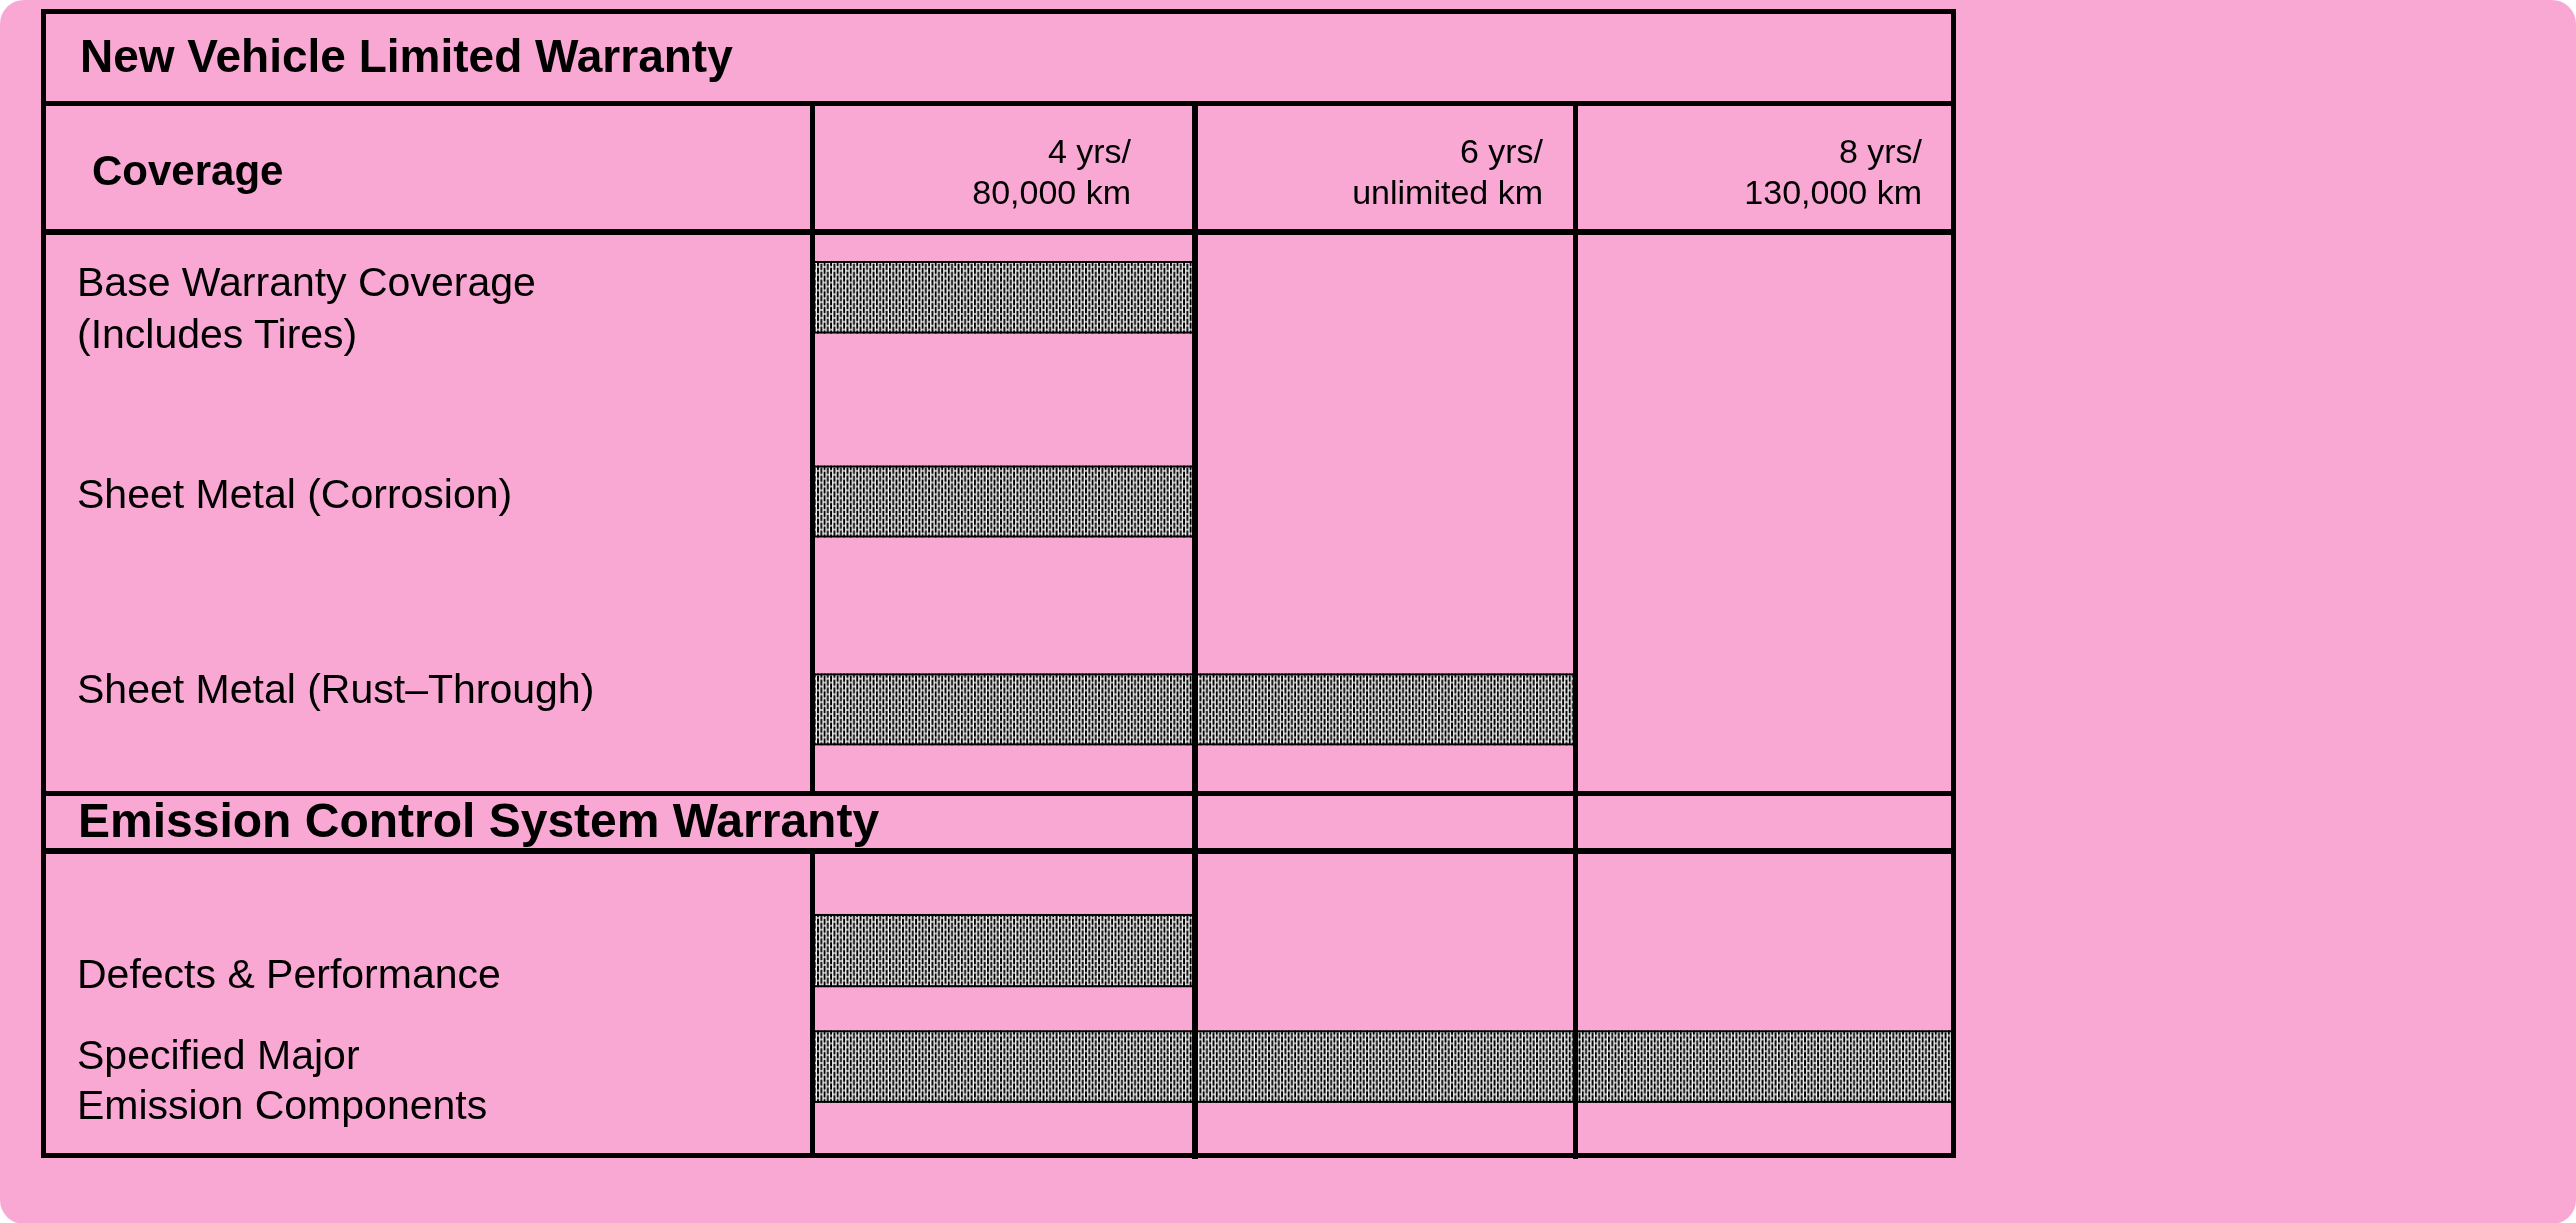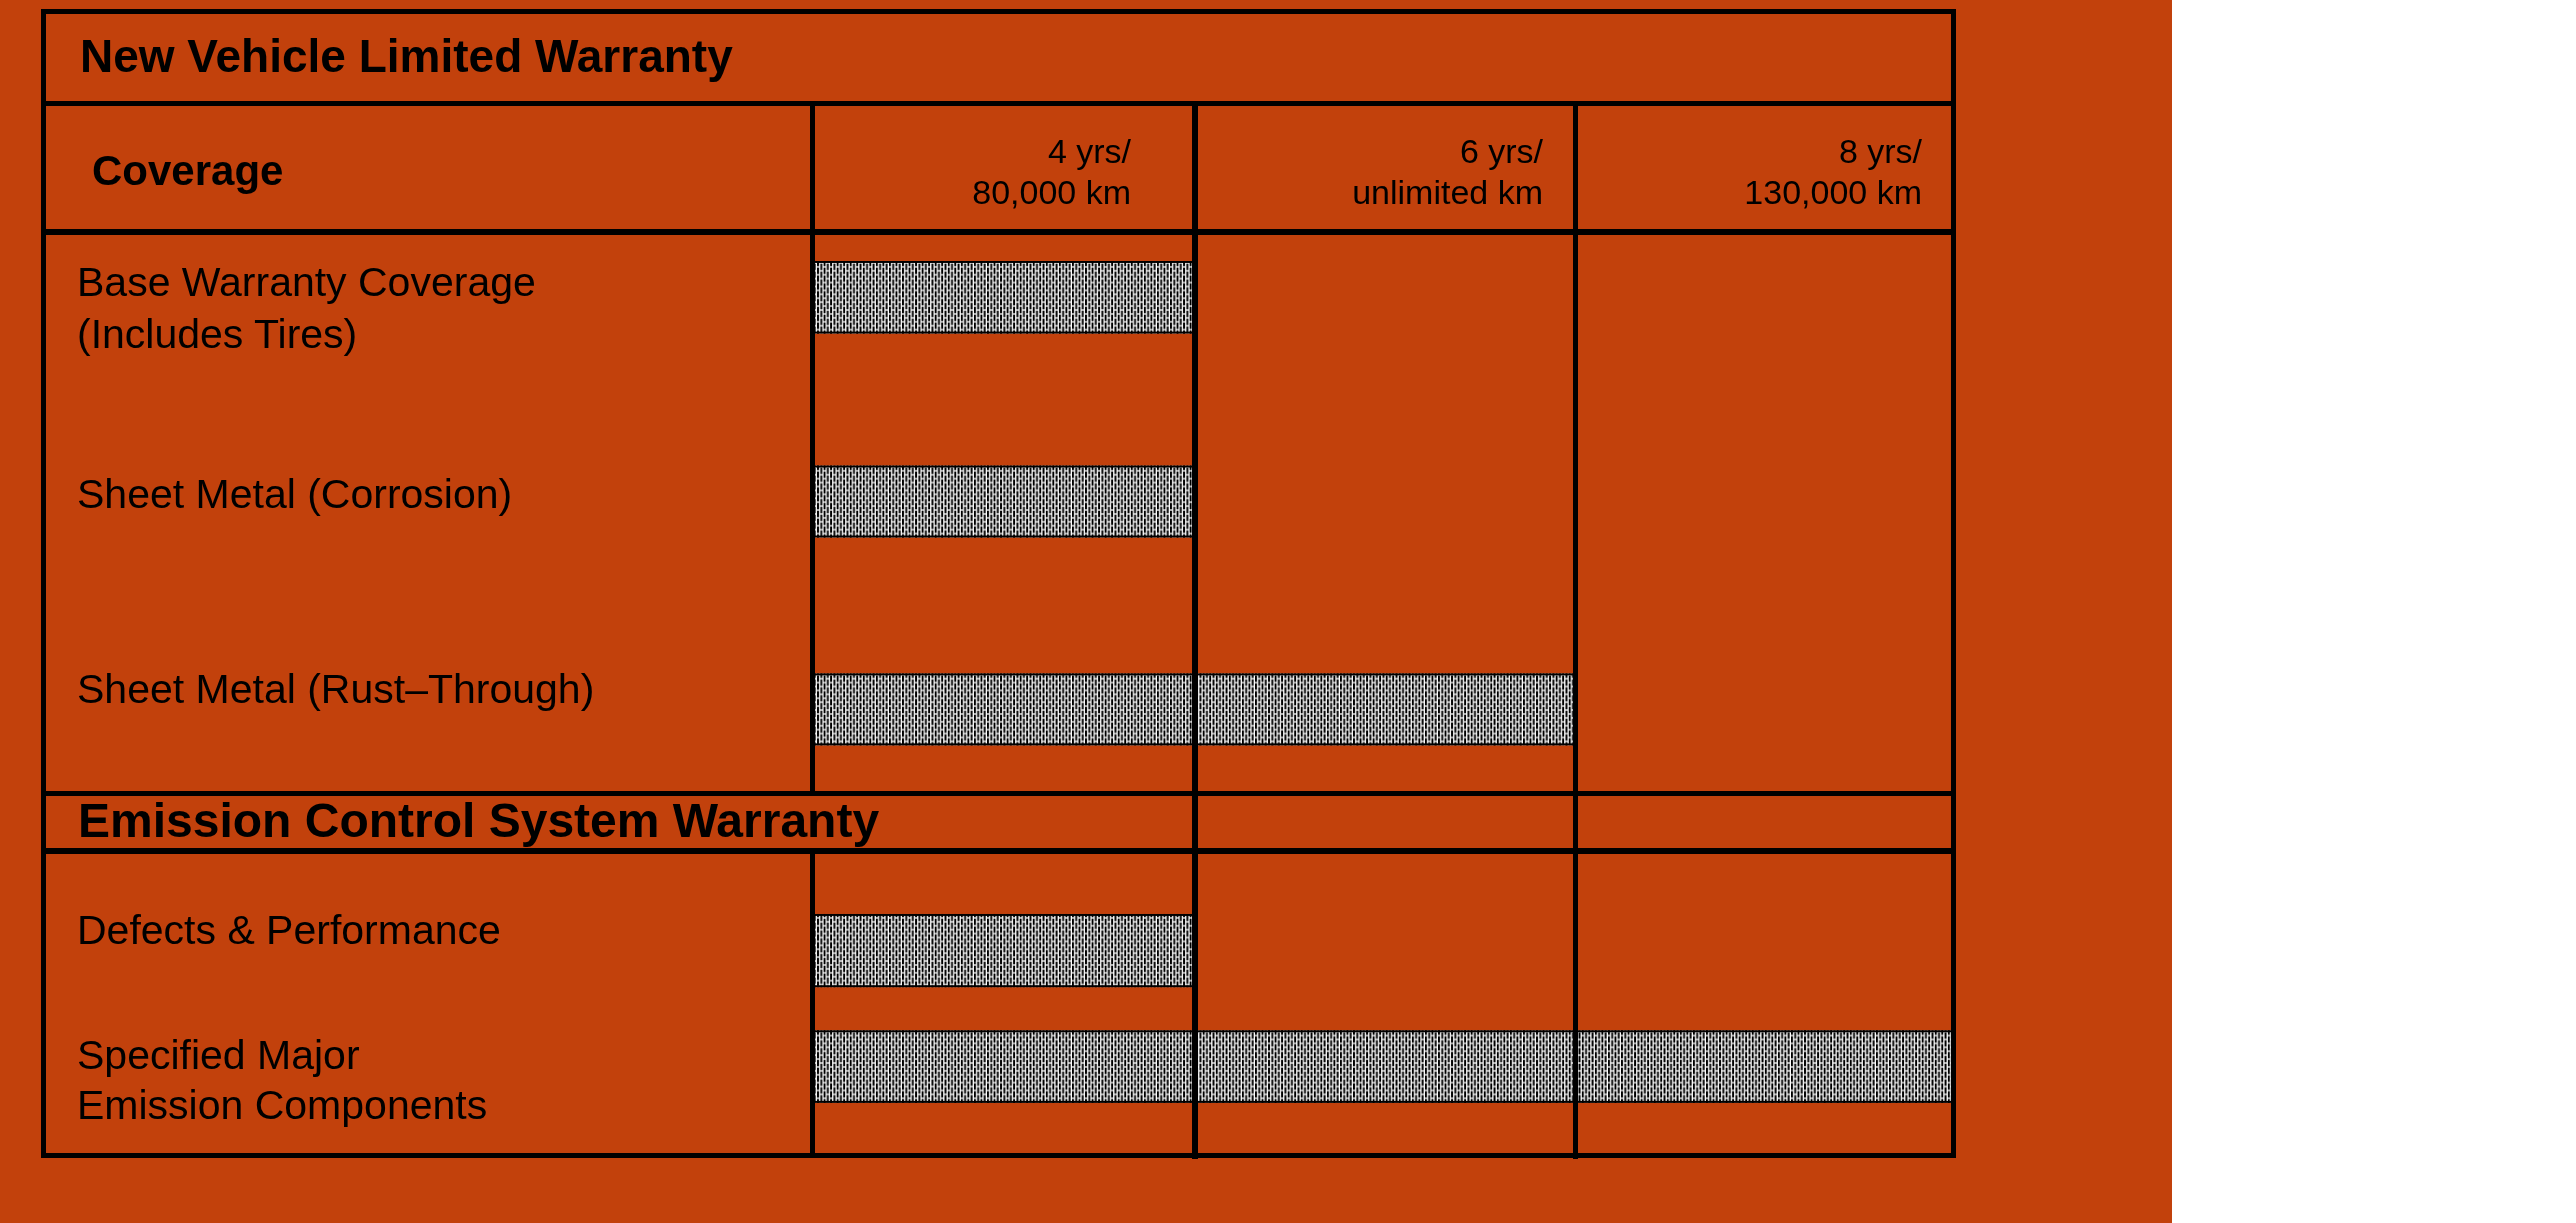--- a/index.html
+++ b/index.html
@@ -1,23 +1,24 @@
 <!DOCTYPE html>
 <html style="font-size:10.5px"><head>
 <meta charset="utf-8">
 <style>
   html, body { margin: 0; padding: 0; background: #ffffff; }
   .page {
     position: relative;
-    width: 2172px;
+    width: 2576px;
     height: 1224px;
-    background: #c2410c;
+    background: #f9a8d4;
     overflow: hidden;
     font-family: "Liberation Sans", "DejaVu Sans", sans-serif;
     color: #000000;
+    border-radius: 24px;
   }
   
   .bars-layer { position: absolute; left: 0; top: 0; z-index: 1; }
   .line, .frame { position: absolute; background: #000000; z-index: 2; }
   .frame { background: transparent; border: 5.2px solid #000000; box-sizing: border-box; }
   .txt { position: absolute; z-index: 3; white-space: pre-line; }
 
   
   .frame        { left: 41px;  top: 9.2px;   width: 1915px; height: 1149px; }
   .hline        { left: 41px;  width: 1915px; }
@@ -36,21 +37,21 @@
   .coverage-hd  { left: 92px; top: 150px; font-size: 42px; line-height: 42px; font-weight: bold; }
   .section-hd   { left: 78px; top: 801px; font-size: 48px; line-height: 40px; font-weight: bold; }
   .col-hd       { top: 131px; font-size: 34px; line-height: 41px; text-align: right; }
   #colhd-1      { left: 785px; width: 346px; }
   #colhd-2      { left: 1197px; width: 346px; }
   #colhd-3      { left: 1579px; width: 343px; }
   .row-label    { left: 77px; font-size: 41px; line-height: 52px; }
   #rowlbl-0     { top: 256px; }
   #rowlbl-1     { top: 468px; }
   #rowlbl-2     { top: 663px; }
-  #rowlbl-3     { top: 904px; }
+  #rowlbl-3     { top: 948px; }
   #rowlbl-4     { top: 1030px; line-height: 50px; }
 </style>
 </head>
 <body>
 
 <div class="page">
 
   <svg class="bars-layer" width="2576" height="1224" viewBox="0 0 3941 1872">
     <defs>
       <pattern id="hatch" width="10" height="12" patternUnits="userSpaceOnUse">

